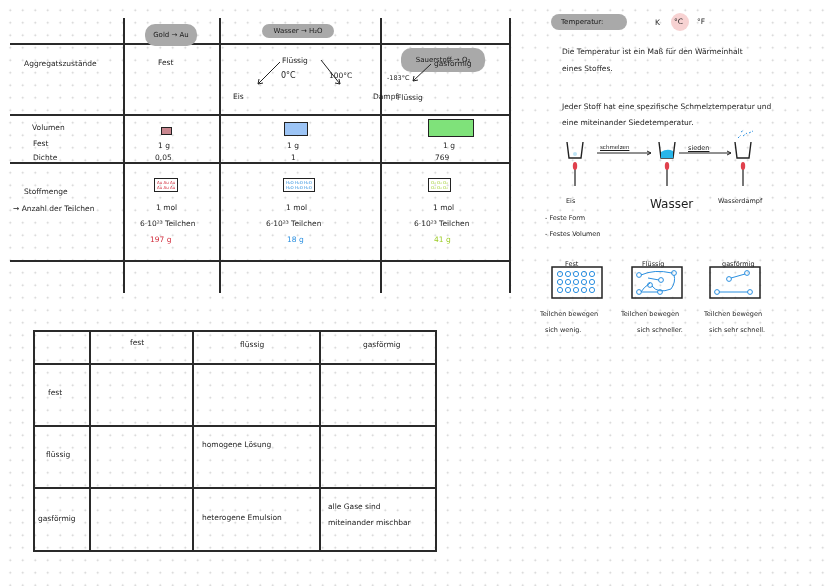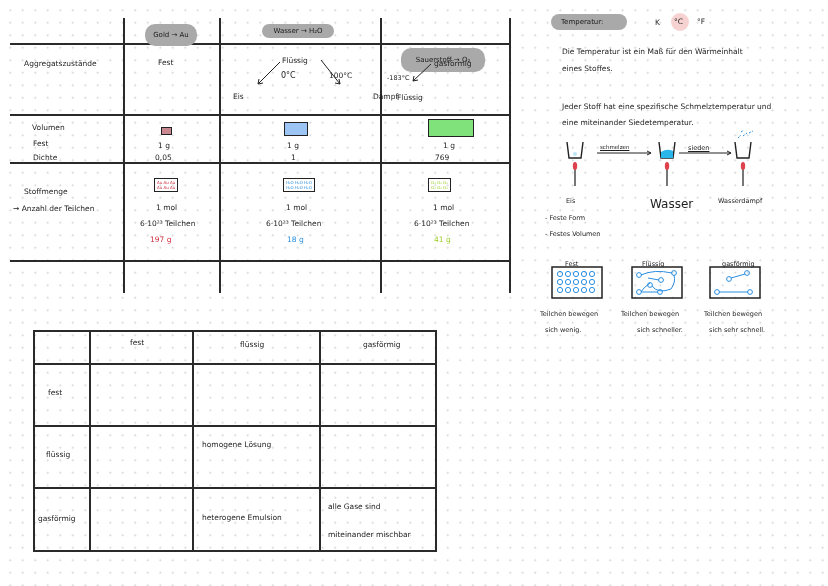--- a/index.html
+++ b/index.html
@@ -214,14 +214,14 @@
   <span class="cell" style="left:205px;top:8px;">flüssig</span>
   <span class="cell" style="left:328px;top:8px;">gasförmig</span>
 
   <span class="cell" style="left:13px;top:56px;">fest</span>
   <span class="cell" style="left:11px;top:118px;">flüssig</span>
   <span class="cell" style="left:3px;top:182px;">gasförmig</span>
 
   <span class="cell" style="left:167px;top:108px;">homogene Lösung</span>
   <span class="cell" style="left:167px;top:138px;margin-top:43px;">heterogene Emulsion</span>
   <span class="cell" style="left:293px;top:170px;">alle Gase sind</span>
-  <span class="cell" style="left:293px;top:186px;margin-top:12px;">miteinander mischbar</span>
+  <span class="cell" style="left:293px;top:186px;">miteinander mischbar</span>
 </div>
 
 </body></html>

